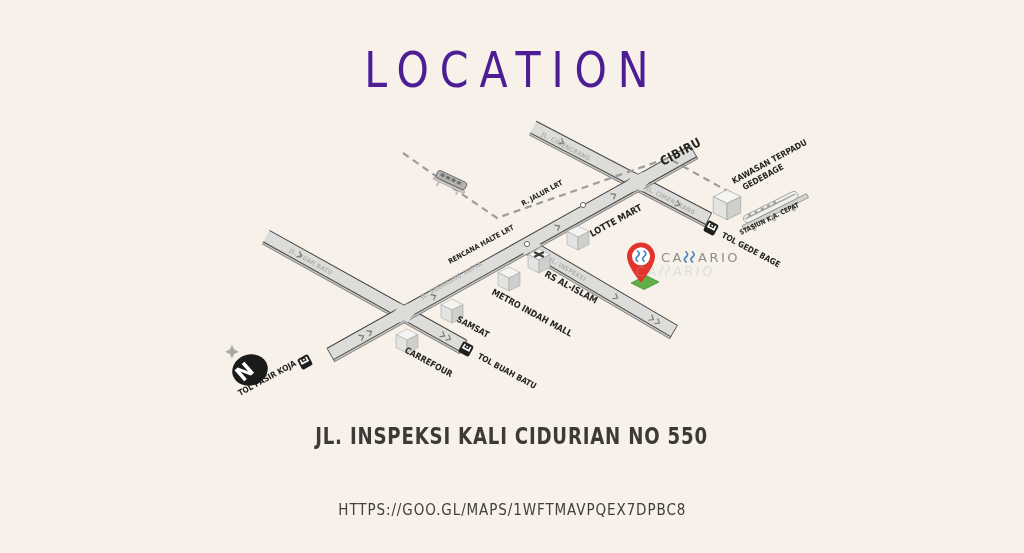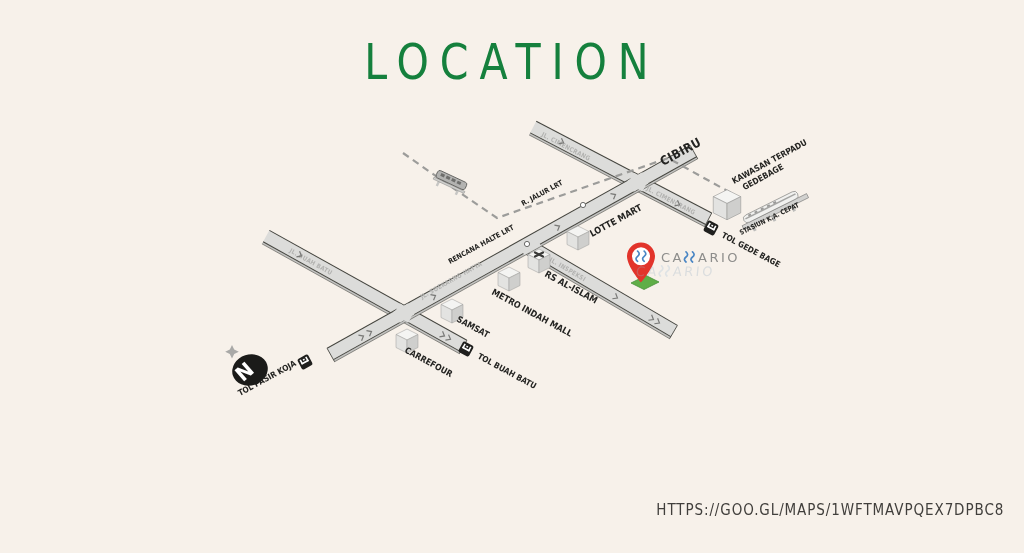--- a/index.html
+++ b/index.html
@@ -2,36 +2,36 @@
 <html><head>
 <meta charset="utf-8">
 <style>
   html,body{margin:0;padding:0;}
   body{
     width:1024px;height:553px;position:relative;overflow:hidden;
     background:#f7f1ea;
     font-family:"DejaVu Sans","Liberation Sans",sans-serif;
   }
   .page-title{
-    position:absolute;top:4px;left:0;width:100%;
-    text-align:center;color:#15803d;
+    position:absolute;top:12px;left:0;width:100%;
+    text-align:center;color:#4c1d95;
     font-size:49px;font-weight:400;line-height:52px;
   }
   .page-title .squeeze{display:inline-block;transform:scaleX(.84);letter-spacing:13px;}
   .map-wrap{position:absolute;inset:0;}
   .map-wrap svg{position:absolute;top:0;left:0;}
   .address-block{
     position:absolute;top:421px;left:0;width:100%;
     text-align:center;color:#3c3a37;
     font-size:23px;font-weight:700;line-height:30px;
   }
   .address-block .squeeze{display:inline-block;transform:scaleX(.79);letter-spacing:1px;white-space:nowrap;}
   .map-link{
     position:absolute;top:501px;left:0;width:100%;
-    text-align:right;color:#413f3c;
+    text-align:center;color:#413f3c;
     font-size:15px;font-weight:400;
   }
   .map-link .squeeze{display:inline-block;transform:scaleX(.9);letter-spacing:1px;white-space:nowrap;}
   svg text{font-family:"DejaVu Sans","Liberation Sans",sans-serif;}
   .lm{fill:#232321;font-weight:700;}
   .roadname{fill:#b2b2b0;font-weight:700;}
 </style>
 </head>
 <body>
 
@@ -219,17 +219,18 @@
       <text x="661" y="262" font-size="13" letter-spacing="2.5" fill="#9ab0c4">CA</text>
       <use href="#steam" transform="translate(686,257)" stroke="#aac4da" stroke-width="1.7"></use>
       <use href="#steam" transform="translate(692.5,257)" stroke="#aac4da" stroke-width="1.7"></use>
       <text x="698" y="262" font-size="13" letter-spacing="2.5" fill="#9ab0c4">ARIO</text>
     </g>
   </g>
 </svg>
 </div>
 
 <div class="address-block">
+  <div><span class="squeeze">JL. INSPEKSI KALI CIDURIAN NO 550</span></div>
 </div>
 
 <div class="map-link">
   <span class="squeeze">HTTPS://GOO.GL/MAPS/1WFTMAVPQEX7DPBC8</span>
 </div>
 
 </body></html>

